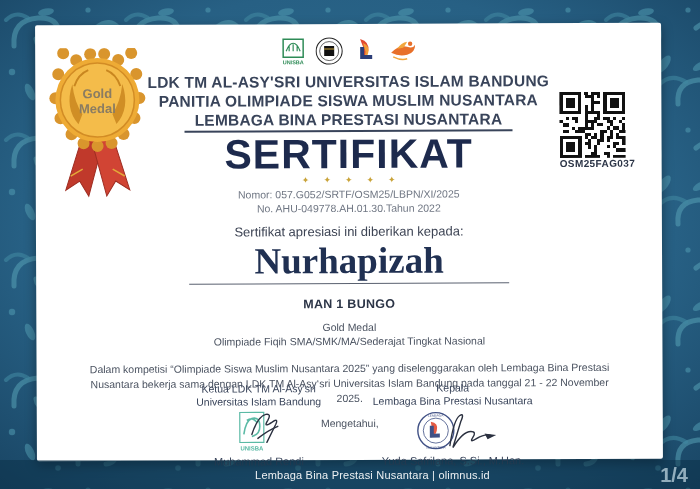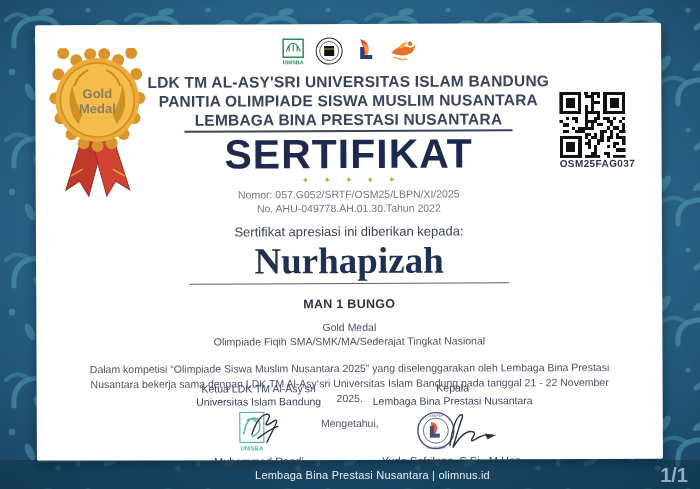--- a/index.html
+++ b/index.html
@@ -362,13 +362,13 @@
       </svg>
     </div>
     <div class="sig-name">Yuda Safrilana, S.Si., M.Han.</div>
   </div>
 
 </div>
 
 <div class="footer-bar">
   <span class="footer-text">Lembaga Bina Prestasi Nusantara | olimnus.id</span>
 </div>
-<div class="page-indicator">1/1</div>
+<div class="page-indicator">1/4</div>
 
 </body></html>

